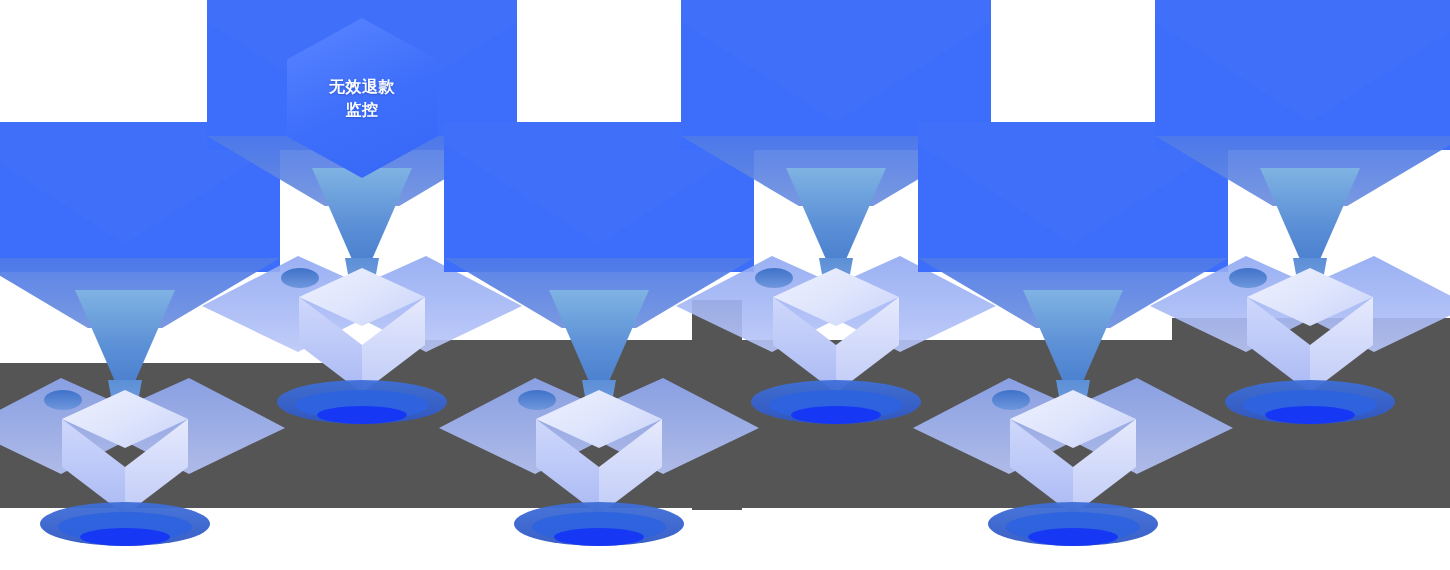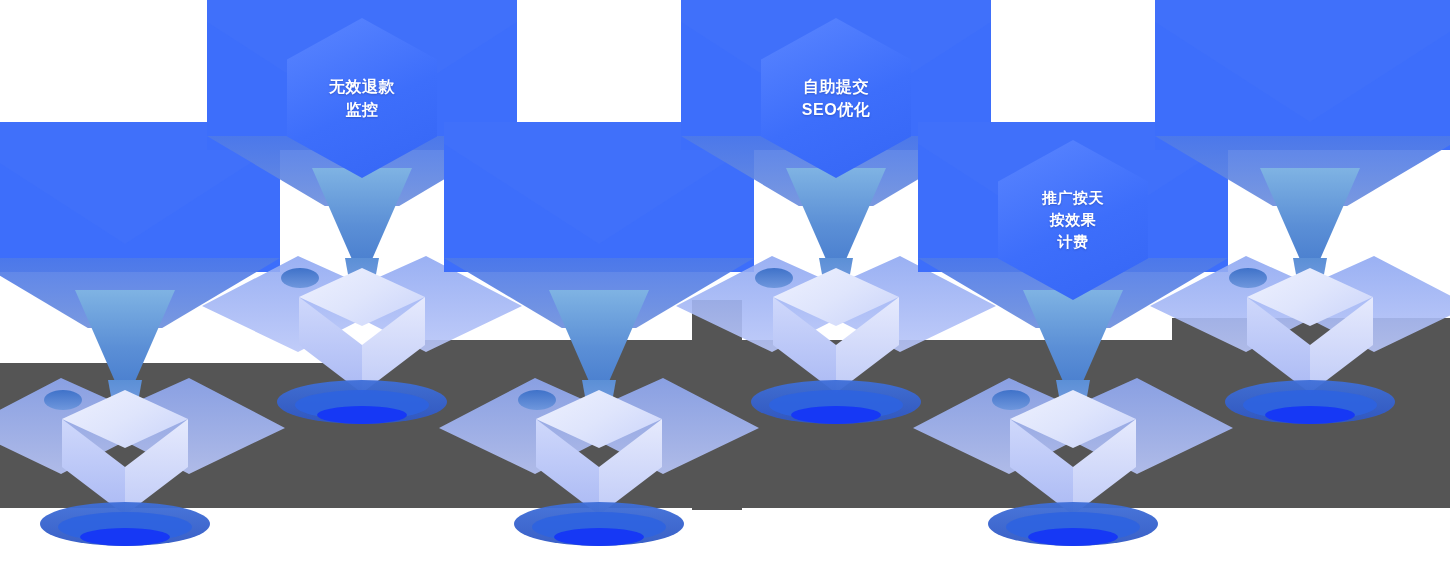--- a/index.html
+++ b/index.html
@@ -145,46 +145,37 @@
       <div class="flare" style="top: 256px;"></div>
       <div class="cube" style="top: 268px;">
         <div class="top"></div>
         <div class="fl"></div>
         <div class="fr"></div>
       </div>
       <div class="hole" style="top: 268px;"></div>
       <div class="ring1" style="top: 380px;"></div>
       <div class="ring2" style="top: 390px;"></div>
       <div class="ring3" style="top: 406px;"></div>
-      <div class="hexpanel" style="top: 18px;">
-        <span class="lbl">自助提交
-SEO优化</span>
-      </div>
     </div>
       <div class="unit" style="left: 948px; top: 0px;">
       <div class="mouth" style="top: 122px;"></div>
       <div class="mouth-in" style="top: 122px;"></div>
       <div class="band" style="top: 258px;"></div>
       <div class="cone" style="top: 290px;"></div>
       <div class="spout" style="top: 380px;"></div>
       <div class="flare" style="top: 378px;"></div>
       <div class="cube" style="top: 390px;">
         <div class="top"></div>
         <div class="fl"></div>
         <div class="fr"></div>
       </div>
       <div class="hole" style="top: 390px;"></div>
       <div class="ring1" style="top: 502px;"></div>
       <div class="ring2" style="top: 512px;"></div>
       <div class="ring3" style="top: 528px;"></div>
-      <div class="hexpanel" style="top: 140px;">
-        <span class="lbl" style="font-size: 15px;">推广按天
-按效果
-计费</span>
-      </div>
     </div>
       <div class="unit" style="left: 1185px; top: 0px;">
       <div class="mouth" style="top: 0px;"></div>
       <div class="mouth-in" style="top: 0px;"></div>
       <div class="band" style="top: 136px;"></div>
       <div class="cone" style="top: 168px;"></div>
       <div class="spout" style="top: 258px;"></div>
       <div class="flare" style="top: 256px;"></div>
       <div class="cube" style="top: 268px;">
         <div class="top"></div>

